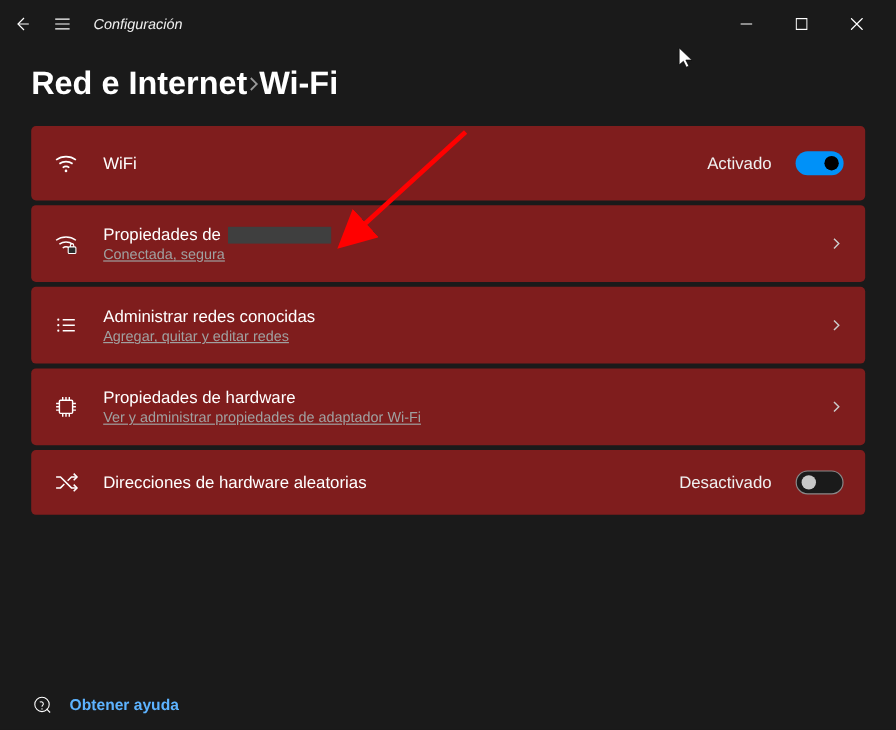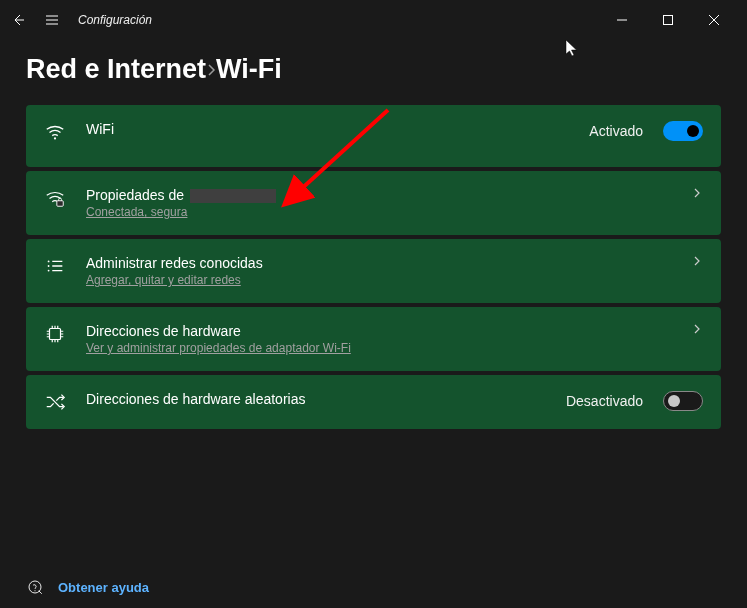--- a/index.html
+++ b/index.html
@@ -70,26 +70,26 @@
       cursor: pointer;
     }
     .breadcrumb-sep {
       color: #999;
       font-size: 16px;
     }
     .content {
       padding: 0 26px;
     }
     .setting-row {
-      background: #14532d;
+      background: #7f1d1d;
       border-radius: 4px;
       padding: 16px 18px;
       margin-bottom: 4px;
       display: flex;
-      align-items: flex-start;
+      align-items: center;
       gap: 20px;
       cursor: pointer;
     }
     .setting-row.tall {
       min-height: 62px;
     }
     .row-icon {
       width: 22px;
       height: 22px;
       display: flex;
@@ -302,21 +302,21 @@
   </div>
 
   <div class="setting-row tall">
     <div class="row-icon">
       <svg width="22" height="22" viewBox="0 0 24 24">
           <rect x="6" y="6" width="12" height="12" rx="1" stroke="currentColor" stroke-width="1.3" fill="none"></rect>
           <path d="M9 3v3M12 3v3M15 3v3M9 18v3M12 18v3M15 18v3M3 9h3M3 12h3M3 15h3M18 9h3M18 12h3M18 15h3" stroke="currentColor" stroke-width="1.3"></path>
         </svg>
     </div>
     <div class="row-text">
-      <span class="row-title">Direcciones de hardware</span>
+      <span class="row-title">Propiedades de hardware</span>
       <span class="row-sub">Ver y administrar propiedades de adaptador Wi-Fi</span>
     </div>
     <div class="row-trailing chevron">
       <svg width="12" height="12" viewBox="0 0 12 12">
           <path d="M4 2l4 4-4 4" stroke="currentColor" stroke-width="1.2" fill="none"></path>
         </svg>
     </div>
   </div>
 
   <div class="setting-row">

